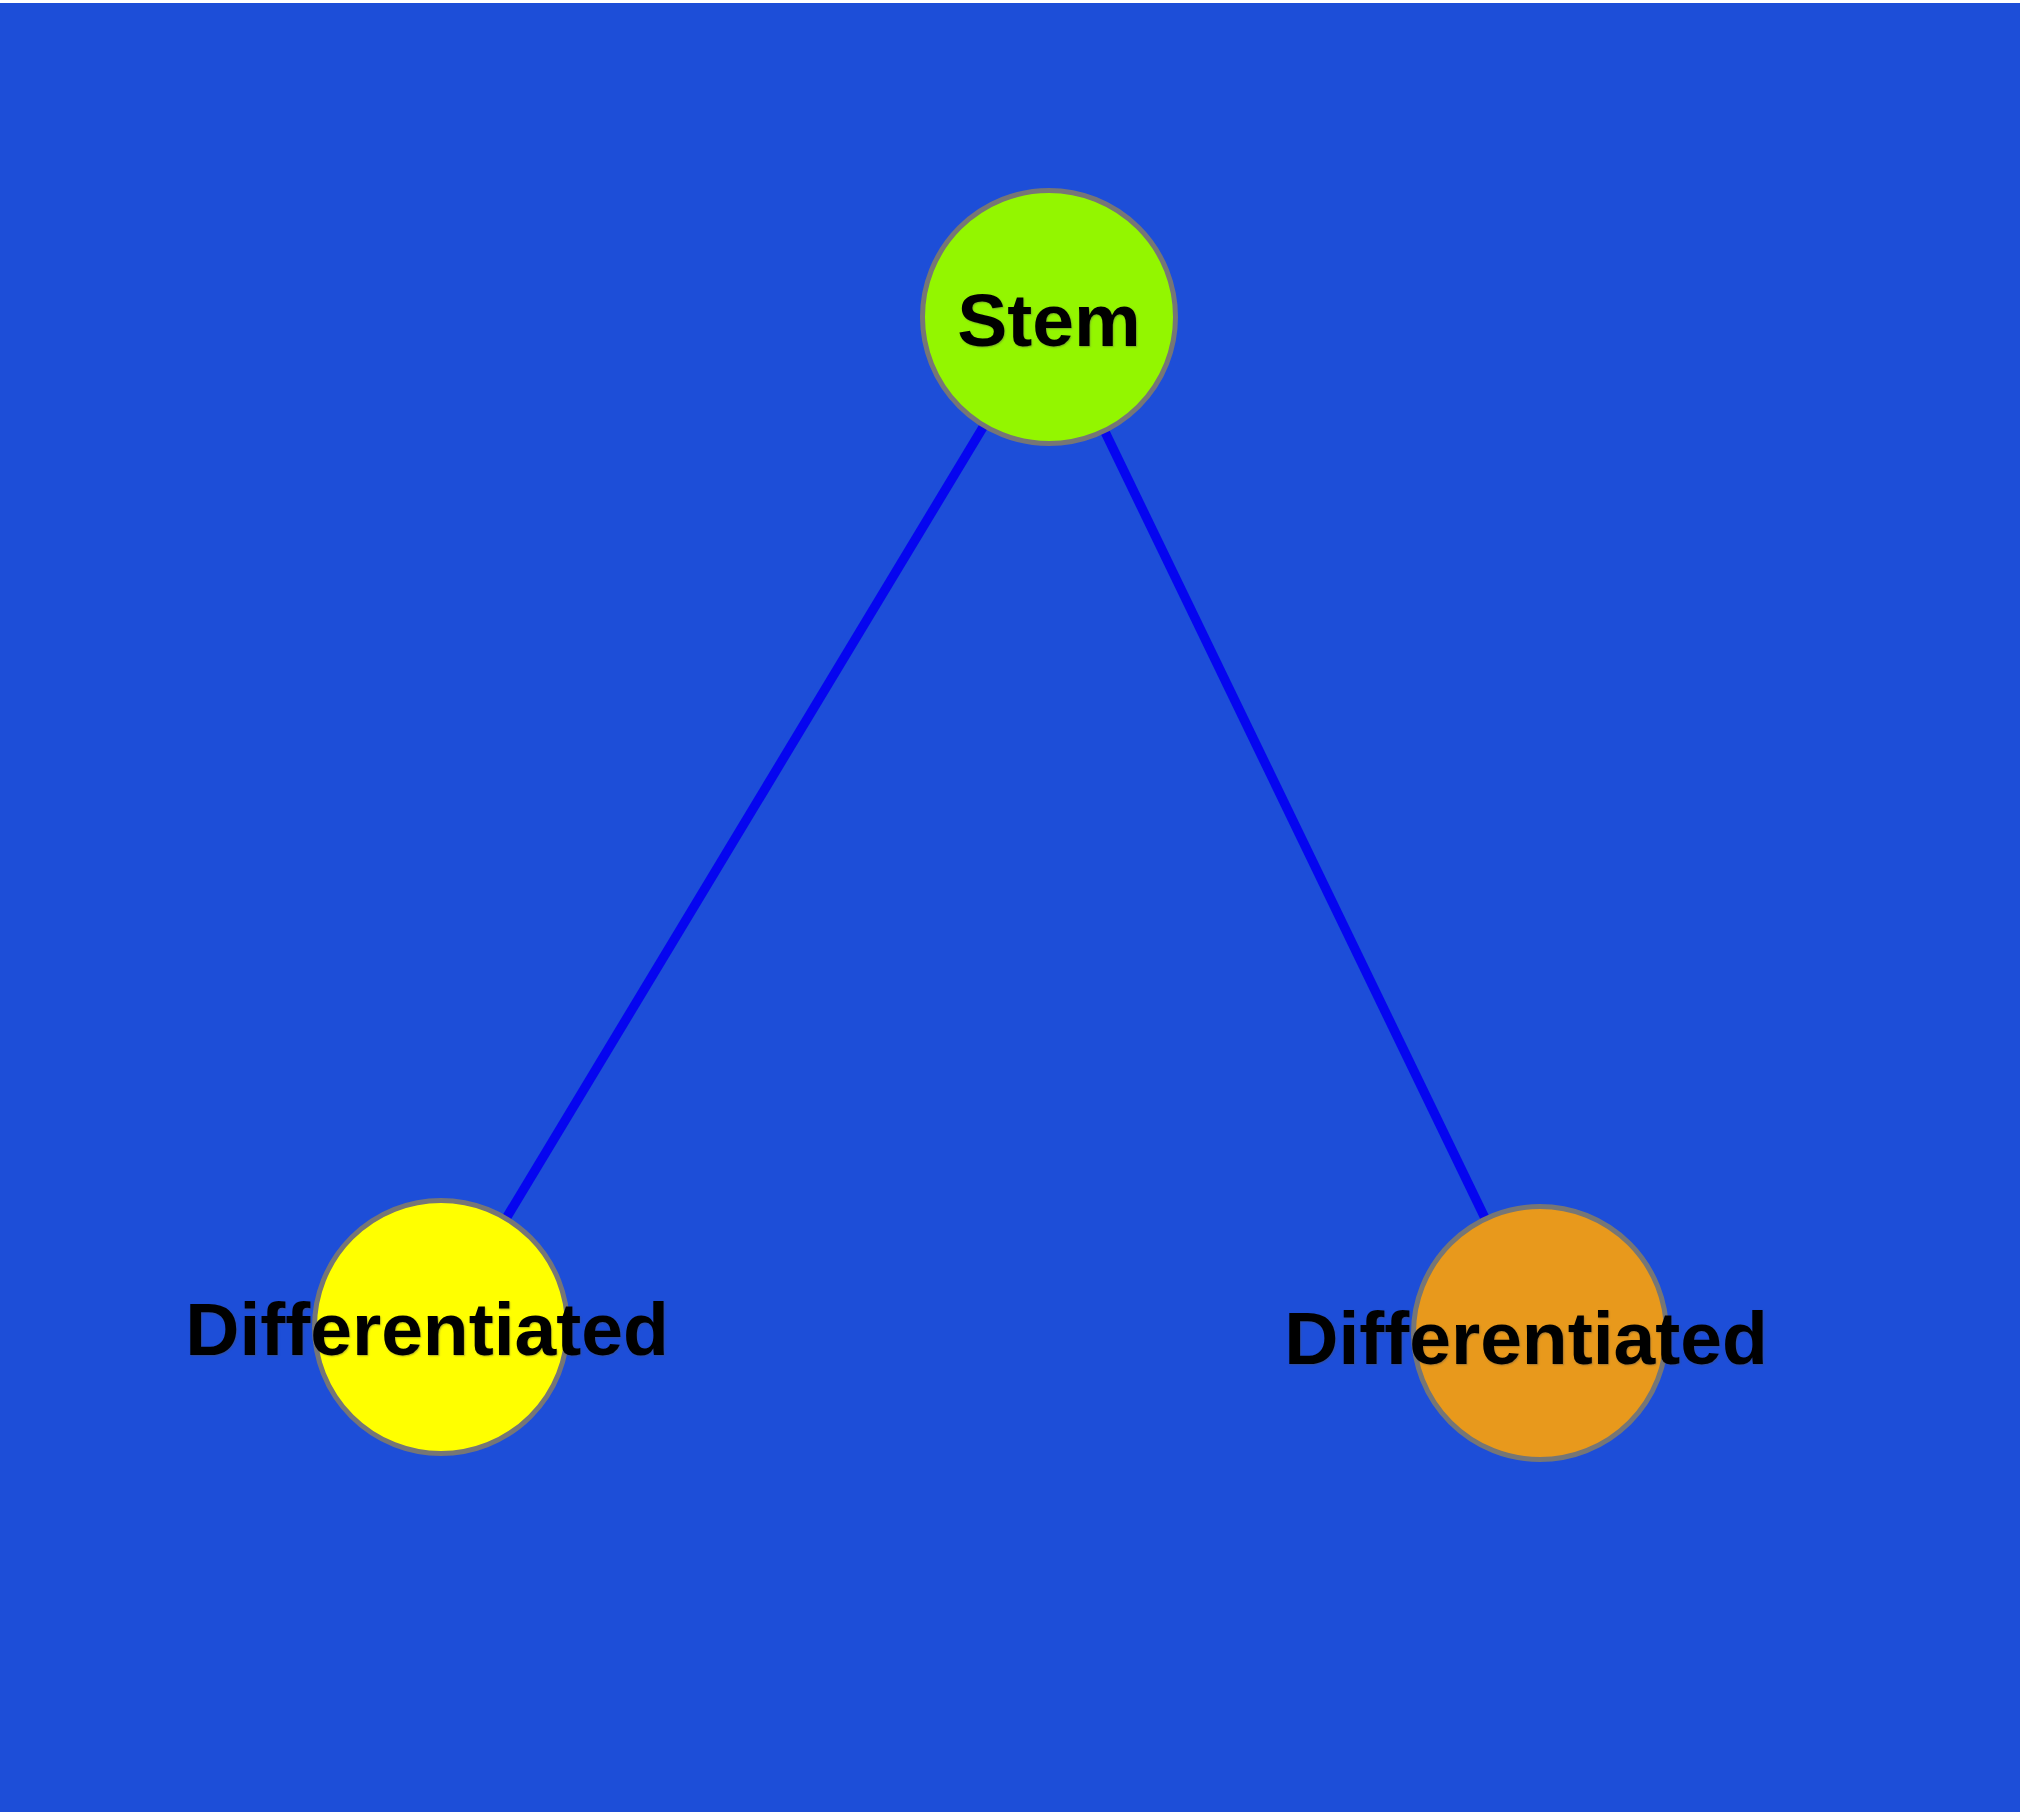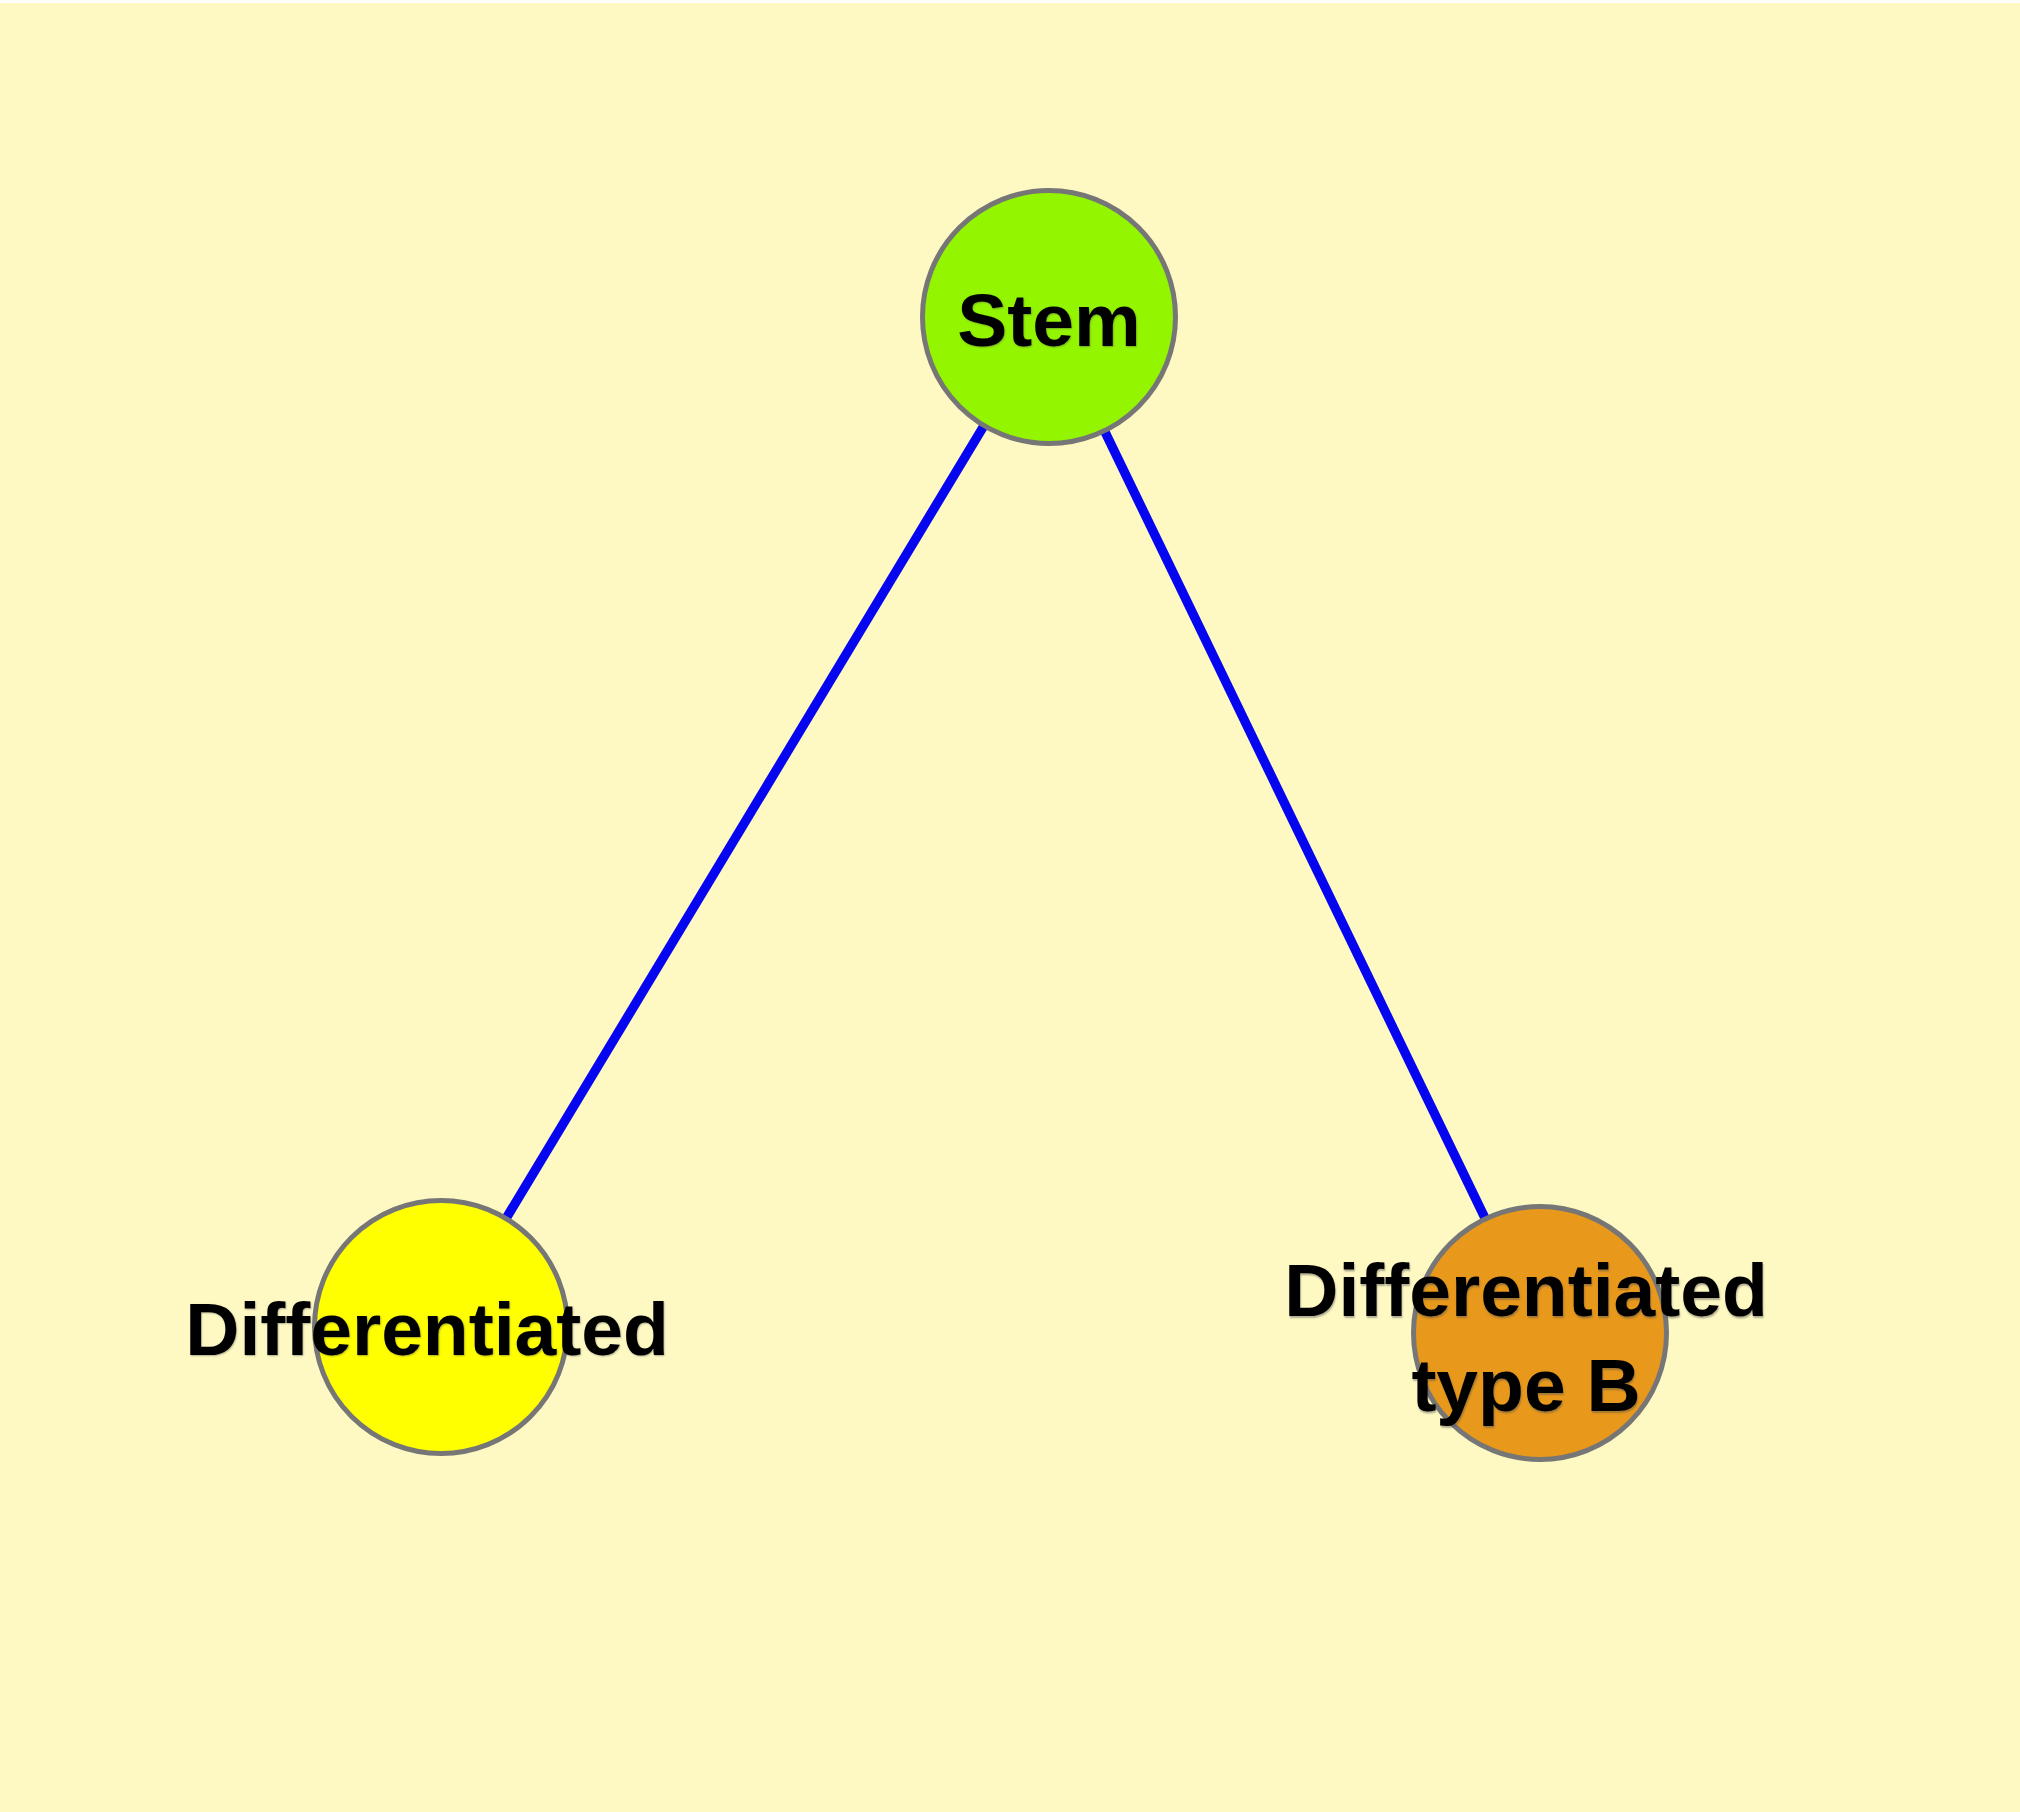--- a/index.html
+++ b/index.html
@@ -4,21 +4,21 @@
 <style>
   html, body {
     margin: 0;
     padding: 0;
     background: #ffffff;
   }
   .canvas {
     position: relative;
     width: 2021px;
     height: 1812px;
-    background: #fef9c3;
+    background: #1d4ed8;
     overflow: hidden;
     font-family: "Liberation Sans", sans-serif;
   }
   .top-strip {
     position: absolute;
     left: 0; top: 0;
     width: 100%; height: 2.5px;
     background: #FFFFFF;
   }
   .edge-layer {
@@ -74,17 +74,16 @@
   <div class="label label-stem">
     <div>Stem</div>
   </div>
 
   <div class="label label-a">
     <div>Differentiated</div>
   </div>
 
   <div class="label label-b">
     <div>Differentiated</div>
-    <div>type B</div>
   </div>
 
 </div>
 
 
 </body></html>

